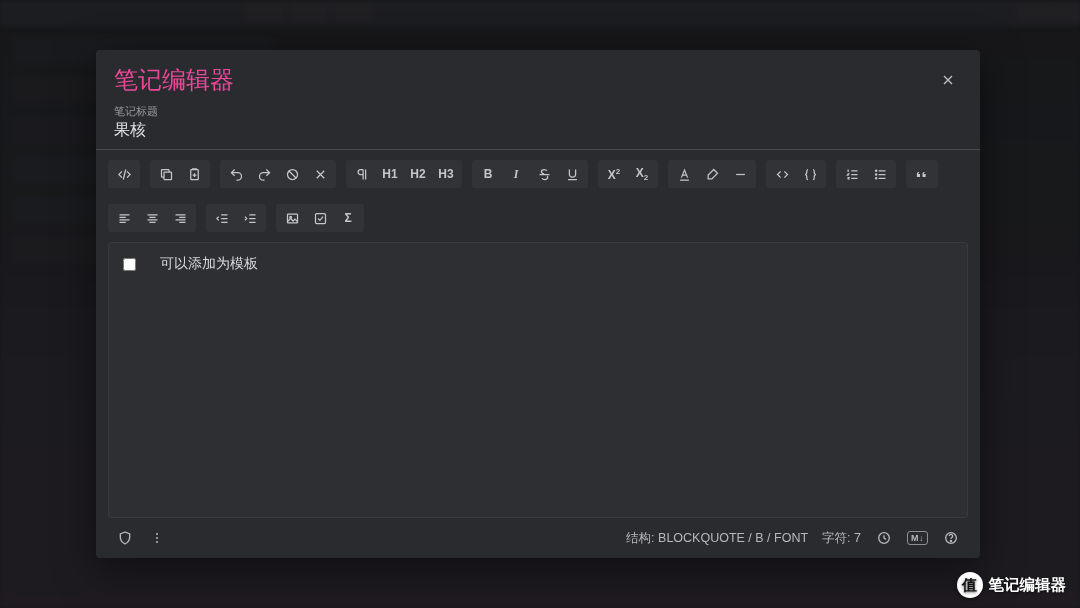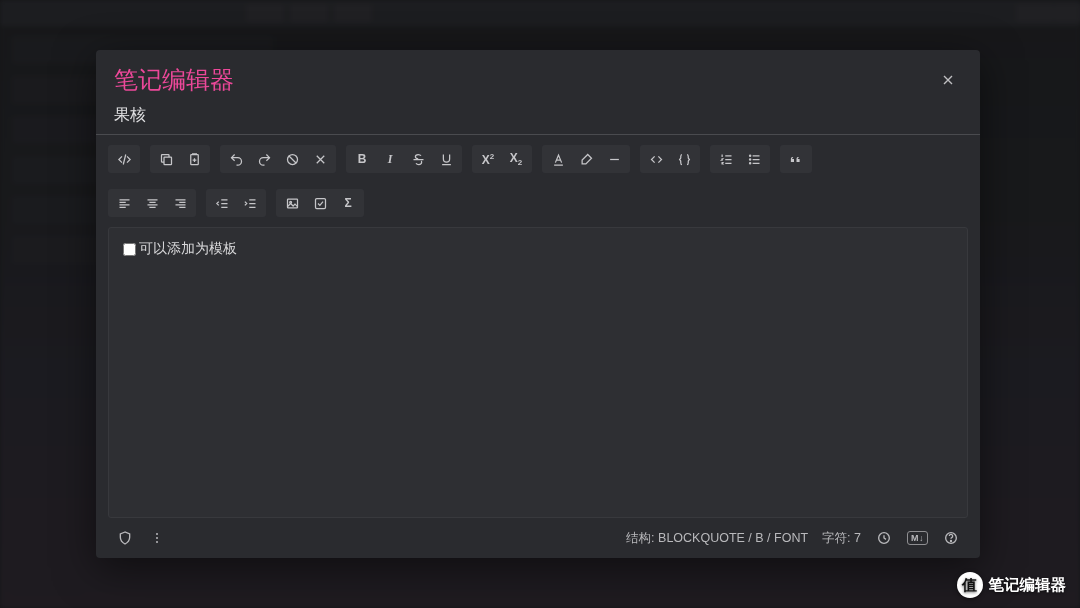--- a/index.html
+++ b/index.html
@@ -39,21 +39,21 @@
   .tb-btn { width:28px; height:24px; display:flex; align-items:center; justify-content:center; cursor:pointer; color:#c6c6c9; border-radius:2px; }
   .tb-btn span.txt { font-size:12px; font-weight:700; }
   .tb-btn svg { width:15px; height:15px; }
   .tb-btn .sup { font-size:8px; vertical-align:super; }
   .tb-btn .sub { font-size:8px; vertical-align:sub; }
 
   .editor-area {
     margin:8px 12px 0 12px; flex:1; background:#2e2f33; border:1px solid #38393d; border-radius:3px;
     padding:12px 14px; color:#d8d8da; font-size:14px; overflow:auto;
   }
-  .editor-line { display:flex; align-items:center; gap:3px; }
+  .editor-line { display:flex; align-items:center; gap:24px; }
   .editor-line input[type=checkbox]{ width:13px; height:13px; accent-color:#bbb; }
 
   .modal-footer { height:40px; display:flex; align-items:center; justify-content:space-between; padding:0 20px; color:#b9b9bc; font-size:12.5px; }
   .footer-left, .footer-right { display:flex; align-items:center; gap:14px; }
   .footer-icon { width:18px; height:18px; display:flex; align-items:center; justify-content:center; cursor:pointer; color:#b9b9bc; }
   .footer-icon svg { width:16px; height:16px; }
   .md-badge { border:1px solid #8f8f92; border-radius:3px; font-size:9px; font-weight:700; padding:1px 3px; letter-spacing:0.5px; }
 
   
   .watermark { position:absolute; right:14px; bottom:10px; display:flex; align-items:center; gap:6px; color:#fff; font-size:15.5px; font-weight:700; text-shadow:0 1px 3px rgba(0,0,0,0.6); }
@@ -87,20 +87,21 @@
   <div class="modal-header">
     <div class="modal-title">笔记编辑器</div>
     <div class="close-btn">
       <svg viewBox="0 0 24 24" fill="none" stroke="currentColor" stroke-width="2">
           <path d="M18 6 6 18M6 6l12 12"></path>
         </svg>
     </div>
   </div>
 
   <div class="title-field">
+    <div class="title-label">笔记标题</div>
     <input class="title-input" value="果核" style="">
   </div>
 
   <div class="toolbar">
 
     <div class="tb-group">
       <div class="tb-btn">
           <svg viewBox="0 0 24 24" fill="none" stroke="currentColor" stroke-width="2">
             <path d="m8 7-5 5 5 5M16 7l5 5-5 5M14 4l-4 16"></path>
           </svg>
@@ -141,20 +142,36 @@
             <path d="m6 6 12 12"></path>
           </svg>
         </div>
       <div class="tb-btn">
           <svg viewBox="0 0 24 24" fill="none" stroke="currentColor" stroke-width="2">
             <path d="M18 6 6 18M6 6l12 12"></path>
           </svg>
         </div>
     </div>
 
+    <div class="tb-group">
+      <div class="tb-btn">
+          <svg viewBox="0 0 24 24" fill="none" stroke="currentColor" stroke-width="2">
+            <path d="M13 4v16M17 4v16M13 4H9a4 4 0 0 0 0 8h4"></path>
+          </svg>
+        </div>
+      <div class="tb-btn">
+          <span class="txt">H1</span>
+        </div>
+      <div class="tb-btn">
+          <span class="txt">H2</span>
+        </div>
+      <div class="tb-btn">
+          <span class="txt">H3</span>
+        </div>
+    </div>
 
     <div class="tb-group">
       <div class="tb-btn">
           <span class="txt" style="font-weight:900">B</span>
         </div>
       <div class="tb-btn">
           <span class="txt" style="font-style:italic;font-family:serif">I</span>
         </div>
       <div class="tb-btn">
           <svg viewBox="0 0 24 24" fill="none" stroke="currentColor" stroke-width="2">

